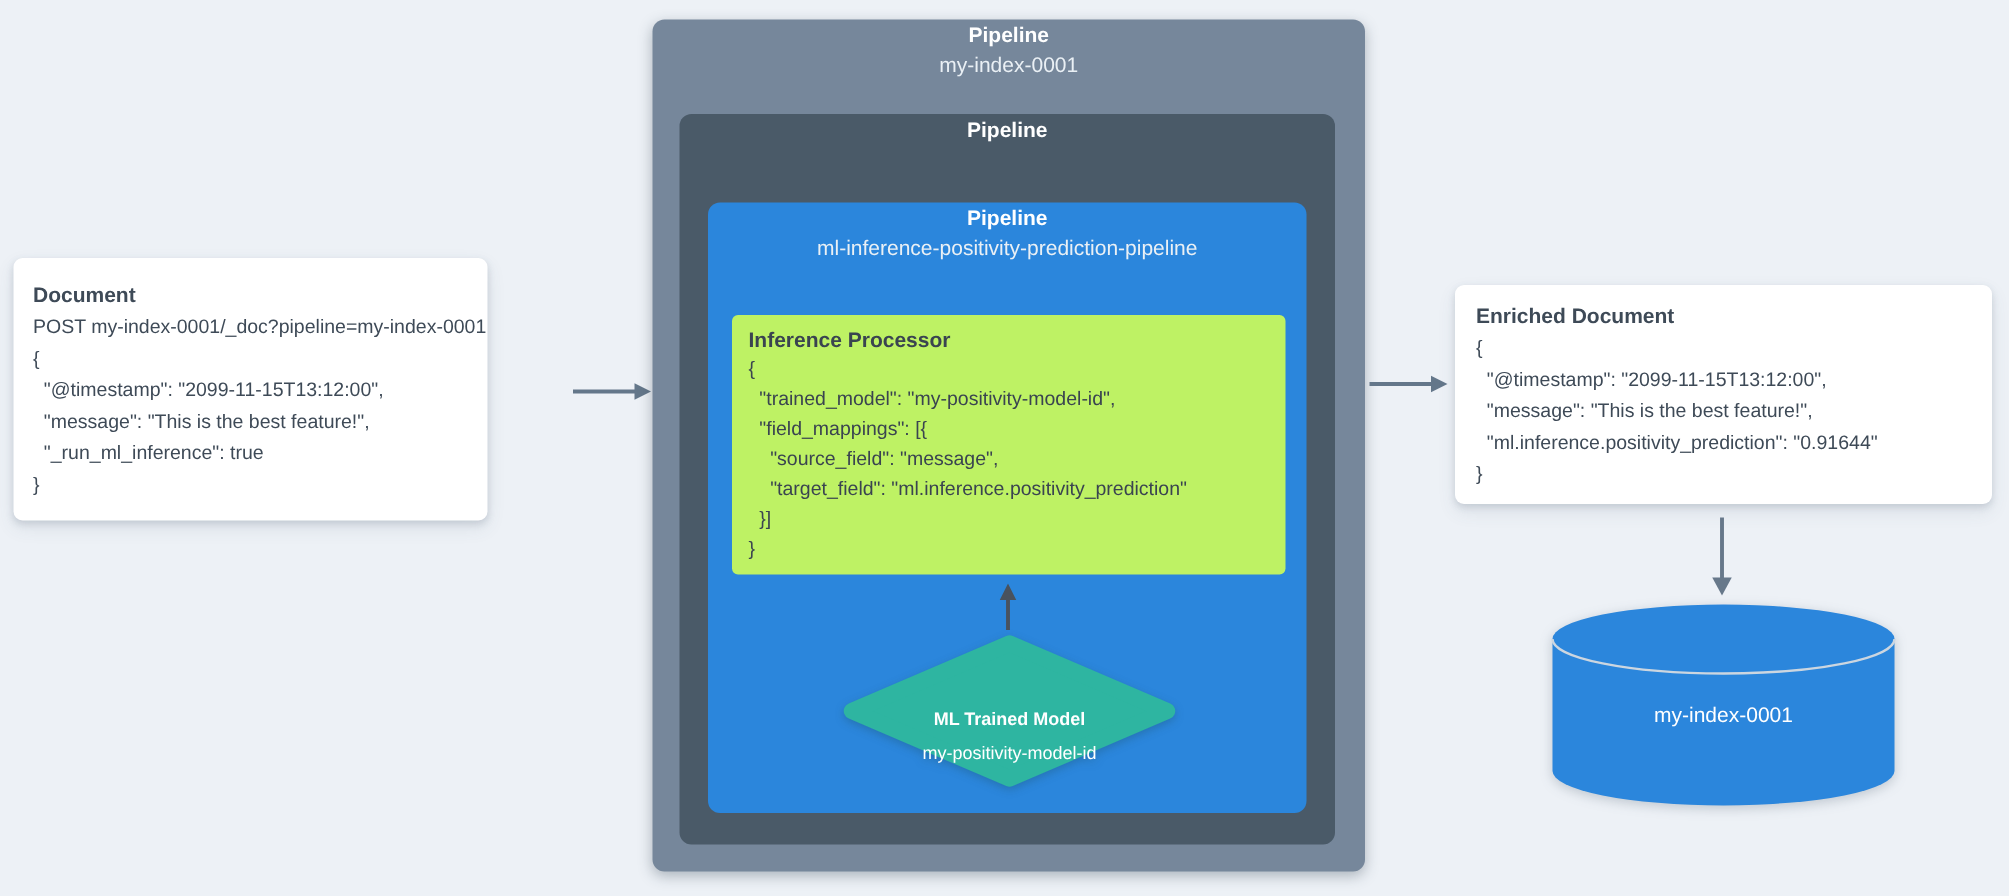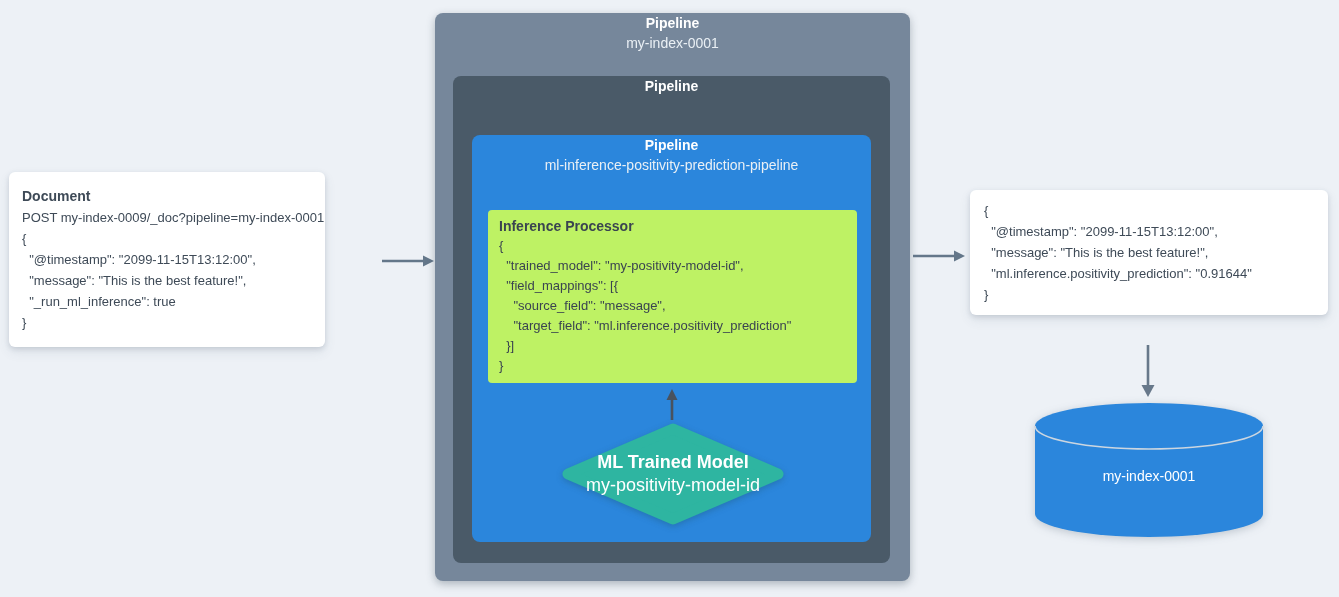--- a/index.html
+++ b/index.html
@@ -55,22 +55,22 @@
     font-size: 13px;
     line-height: 20px;
     color: #3a4450;
   }
   .processor-title { font-weight: bold; font-size: 14px; }
 
   
   .hexagon-wrap { position: absolute; left: 89px; top: 288px; width: 224px; height: 102px; filter: drop-shadow(0 2px 3px rgba(20,60,60,0.25)); }
   .hexagon-wrap svg { position: absolute; left: 0; top: 0; }
   .hexagon-label {
-    position: absolute; left: 0; top: 28px; width: 224px;
-    text-align: center; color: #ffffff; line-height: 23px; font-size: 18px;
+    position: absolute; left: 0; top: 45px; width: 224px;
+    text-align: center; color: #ffffff; line-height: 23px; font-size: 12px;
   }
   .hexagon-label .b { font-weight: bold; }
 
   
   .cylinder-wrap { position: absolute; left: 1033px; top: 401px; width: 232px; height: 138px; filter: drop-shadow(0 2px 4px rgba(50,70,90,0.25)); }
   .cylinder-wrap svg { position: absolute; left: 0; top: 0; }
   .cylinder-label {
     position: absolute; left: 0; top: 65px; width: 232px;
     text-align: center; color: #ffffff; line-height: 21px; font-size: 14px;
   }
@@ -83,21 +83,21 @@
   .arrow-up   { left: 193px; top: 254px; }   
   .arrow-down { left: 1140px; top: 344px; }
 </style>
 </head>
 <body>
 
 <div class="canvas">
 
   <div class="card doc-card">
     <div class="card-title">Document</div>
-    <div class="code-line">POST my-index-0009/_doc?pipeline=my-index-0001</div>
+    <div class="code-line">POST my-index-0001/_doc?pipeline=my-index-0001</div>
     <div class="code-line">{</div>
     <div class="code-line">  "@timestamp": "2099-11-15T13:12:00",</div>
     <div class="code-line">  "message": "This is the best feature!",</div>
     <div class="code-line">  "_run_ml_inference": true</div>
     <div class="code-line">}</div>
   </div>
 
   <svg class="arrow arrow-left" width="54" height="14" viewBox="0 0 54 14">
     <line x1="1" y1="7" x2="43" y2="7" stroke="#64778a" stroke-width="2.6"></line>
     <path d="M42 1.5 L53 7 L42 12.5 Z" fill="#64778a"></path>
@@ -149,20 +149,21 @@
       </div>
     </div>
   </div>
 
   <svg class="arrow arrow-mid" width="54" height="14" viewBox="0 0 54 14">
     <line x1="1" y1="7" x2="43" y2="7" stroke="#64778a" stroke-width="2.6"></line>
     <path d="M42 1.5 L53 7 L42 12.5 Z" fill="#64778a"></path>
   </svg>
 
   <div class="card enriched-card">
+    <div class="card-title">Enriched Document</div>
     <div class="code-line">{</div>
     <div class="code-line">  "@timestamp": "2099-11-15T13:12:00",</div>
     <div class="code-line">  "message": "This is the best feature!",</div>
     <div class="code-line">  "ml.inference.positivity_prediction": "0.91644"</div>
     <div class="code-line">}</div>
   </div>
 
   <svg class="arrow arrow-down" width="16" height="54" viewBox="0 0 16 54">
     <line x1="8" y1="1" x2="8" y2="43" stroke="#67788a" stroke-width="2.6"></line>
     <path d="M1.5 41 L8 53 L14.5 41 Z" fill="#67788a"></path>

